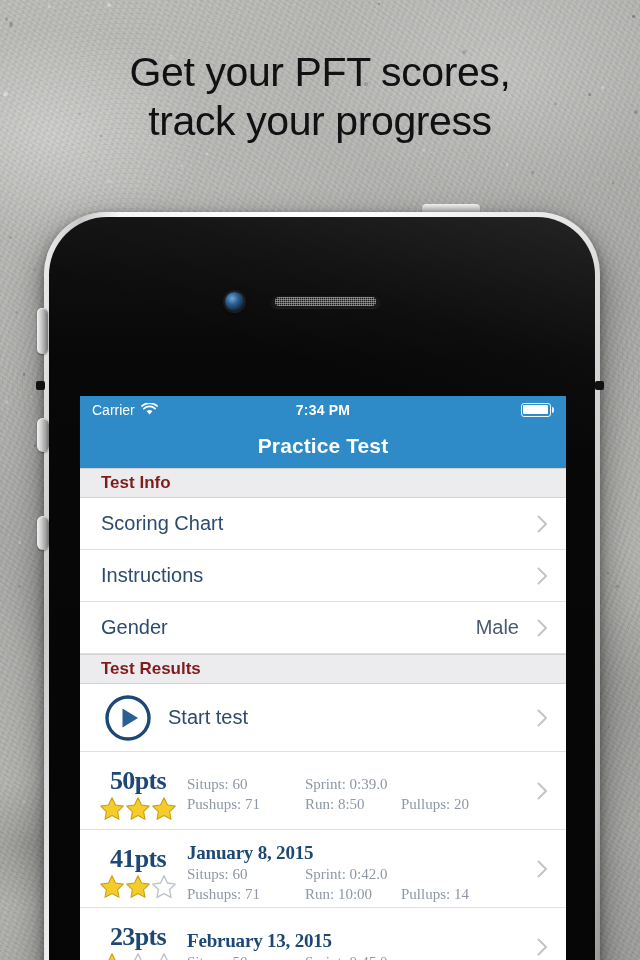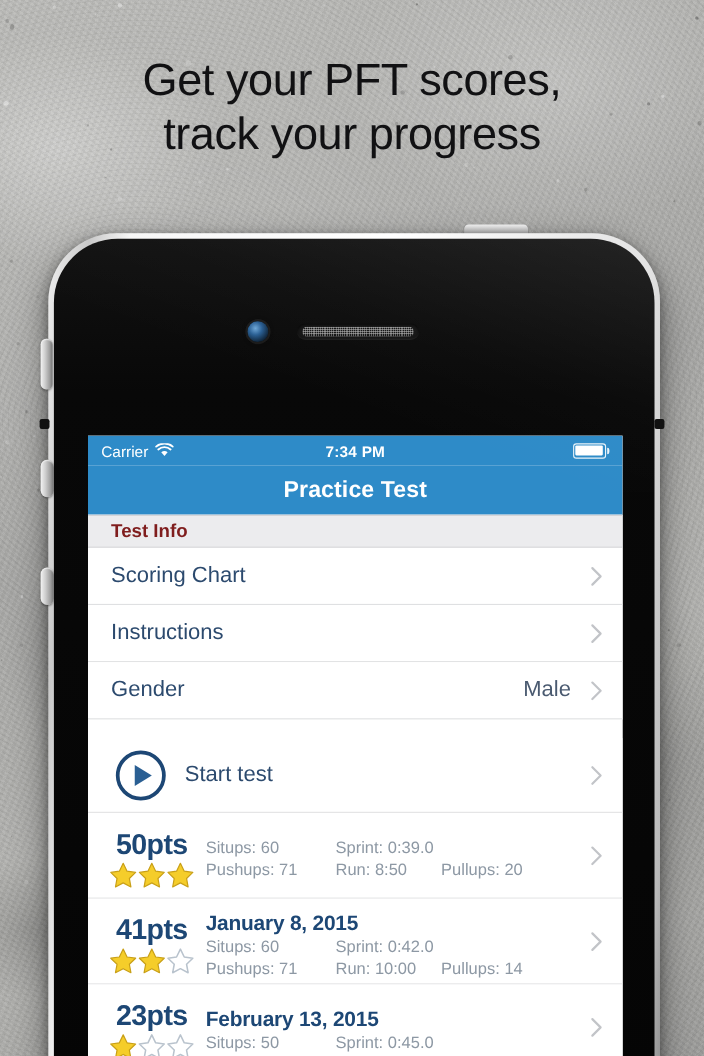--- a/index.html
+++ b/index.html
@@ -183,30 +183,30 @@
   }
   .row-value {
     font-size:20px; color:#4a5a70;
     margin-right:18px;
   }
   .chevron {
     width:11px; height:18px; flex:none;
   }
 
   
-  #row-start { height:68px;margin-top:17px; }
+  #row-start { height:68px; }
   #play-icon {
     width:48px; height:48px; flex:none; margin-right:16px;
     margin-left:3px;
   }
   #start-label { font-size:20px; color:#2c4a6e; flex:1; }
 
   
   .result-row {
-    height:78px; align-items:stretch; padding:0 18px 0 9px;
+    height:78px; align-items:stretch; padding:0 18px 0 9px;font-family:Liberation Serif, serif;
   }
   .result-left {
     width:98px; flex:none;
     display:flex; flex-direction:column;
     align-items:center; justify-content:center;
     padding-top:5px;
   }
   .result-pts {
     font-size:26px; font-weight:bold; color:#1d4775;
     letter-spacing:-.6px; line-height:29px;
@@ -476,20 +476,21 @@
       </div>
 
       <div class="row row-simple">
         <span class="row-label">Gender</span>
         <span class="row-value">Male</span>
         <svg class="chevron" viewBox="0 0 11 18">
           <path d="M1.5 1.5 L9 9 L1.5 16.5" stroke="#c2c4c8" stroke-width="2" fill="none" stroke-linecap="round" stroke-linejoin="round"></path>
         </svg>
       </div>
 
+      <div class="section-header">Test Results</div>
 
       <div class="row" id="row-start">
         <svg id="play-icon" viewBox="0 0 48 48">
           <circle cx="24" cy="24" r="21" fill="none" stroke="#1d4775" stroke-width="3.4"></circle>
           <path d="M18.5 14.5 L34 24 L18.5 33.5 Z" fill="#2a5f93"></path>
         </svg>
         <span id="start-label">Start test</span>
         <svg class="chevron" viewBox="0 0 11 18">
           <path d="M1.5 1.5 L9 9 L1.5 16.5" stroke="#c2c4c8" stroke-width="2" fill="none" stroke-linecap="round" stroke-linejoin="round"></path>
         </svg>

